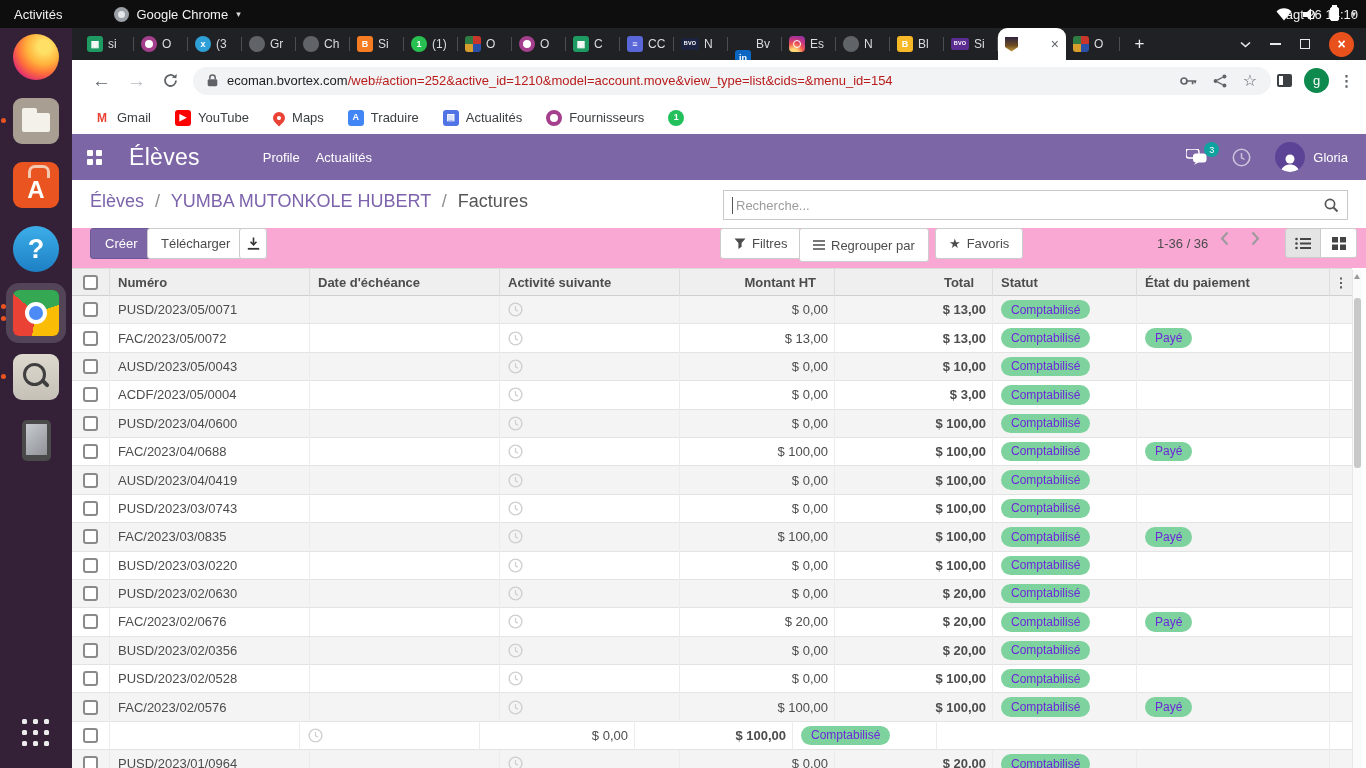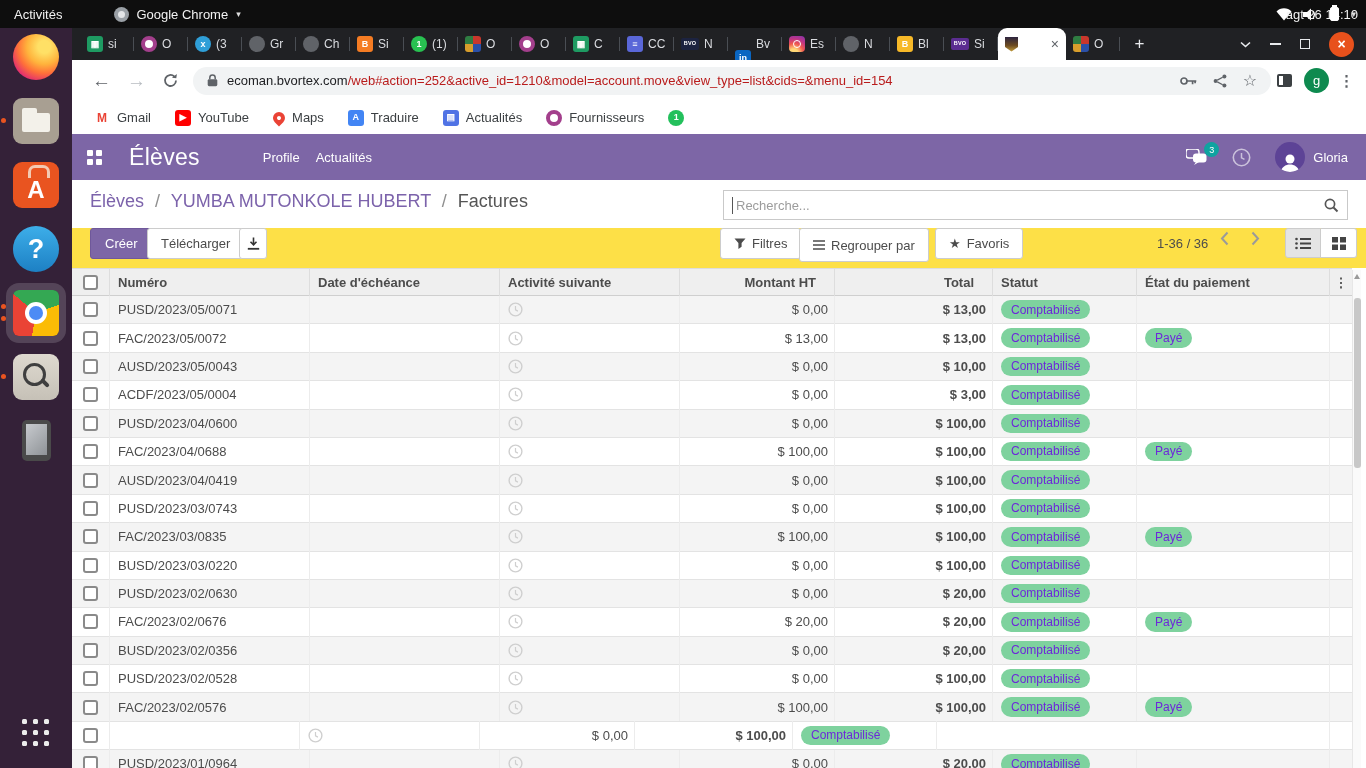--- a/index.html
+++ b/index.html
@@ -115,21 +115,21 @@
   .o-cp{position:absolute;left:72px;top:180px;width:1294px;height:48px;background:#fff;z-index:20}
   .o-breadcrumb{position:absolute;left:18px;top:11px;font-size:18px;white-space:nowrap}
   .o-bc-link{color:#7c63ab}
   .o-bc-sep{color:#8f8f8f;margin:0 6px}
   .o-bc-cur{color:#555}
   .o-search{position:absolute;left:651px;top:10px;width:625px;height:30px;border:1px solid #c9c9c9;background:#fff;display:flex;align-items:center;padding:0 8px}
   .o-search-caret{width:1px;height:17px;background:#555;margin-right:1px}
   .o-search input{border:none;outline:none;flex:1;font-size:13px;font-family:"Liberation Sans",sans-serif;color:#444;padding-left:2px}
   .o-search input::placeholder{color:#9c9c9c}
 
-  .o-cp2{position:absolute;left:72px;top:228px;width:1294px;height:40px;background:#fde047;z-index:20}
+  .o-cp2{position:absolute;left:72px;top:228px;width:1294px;height:40px;background:#f9a8d4;z-index:20}
   .o-btn{position:absolute;top:0;height:31px;display:flex;align-items:center;justify-content:center;font-size:13px;border-radius:3px;border:1px solid #ccc;background:#fff;color:#4c4c4c;gap:6px}
   .o-btn-create{left:18px;padding:0 14px;background:#7d66a6;border-color:#6f589a;color:#fff}
   .o-btn-export{left:75px;padding:0 13px}
   .o-btn-dl{left:167px;width:28px}
   .o-btn-filters{left:648px;padding:0 13px}
   .o-btn-group{left:727px;padding:16px 13px}
   .o-btn-fav{left:863px;padding:0 13px}
   .o-star-glyph{font-size:13px;color:#4c4c4c}
   .o-pager{position:absolute;left:1085px;top:8px;font-size:13px;color:#4c4c4c}
   .o-pg-prev{position:absolute;left:1148px;top:3px;color:#9a9a9a}

